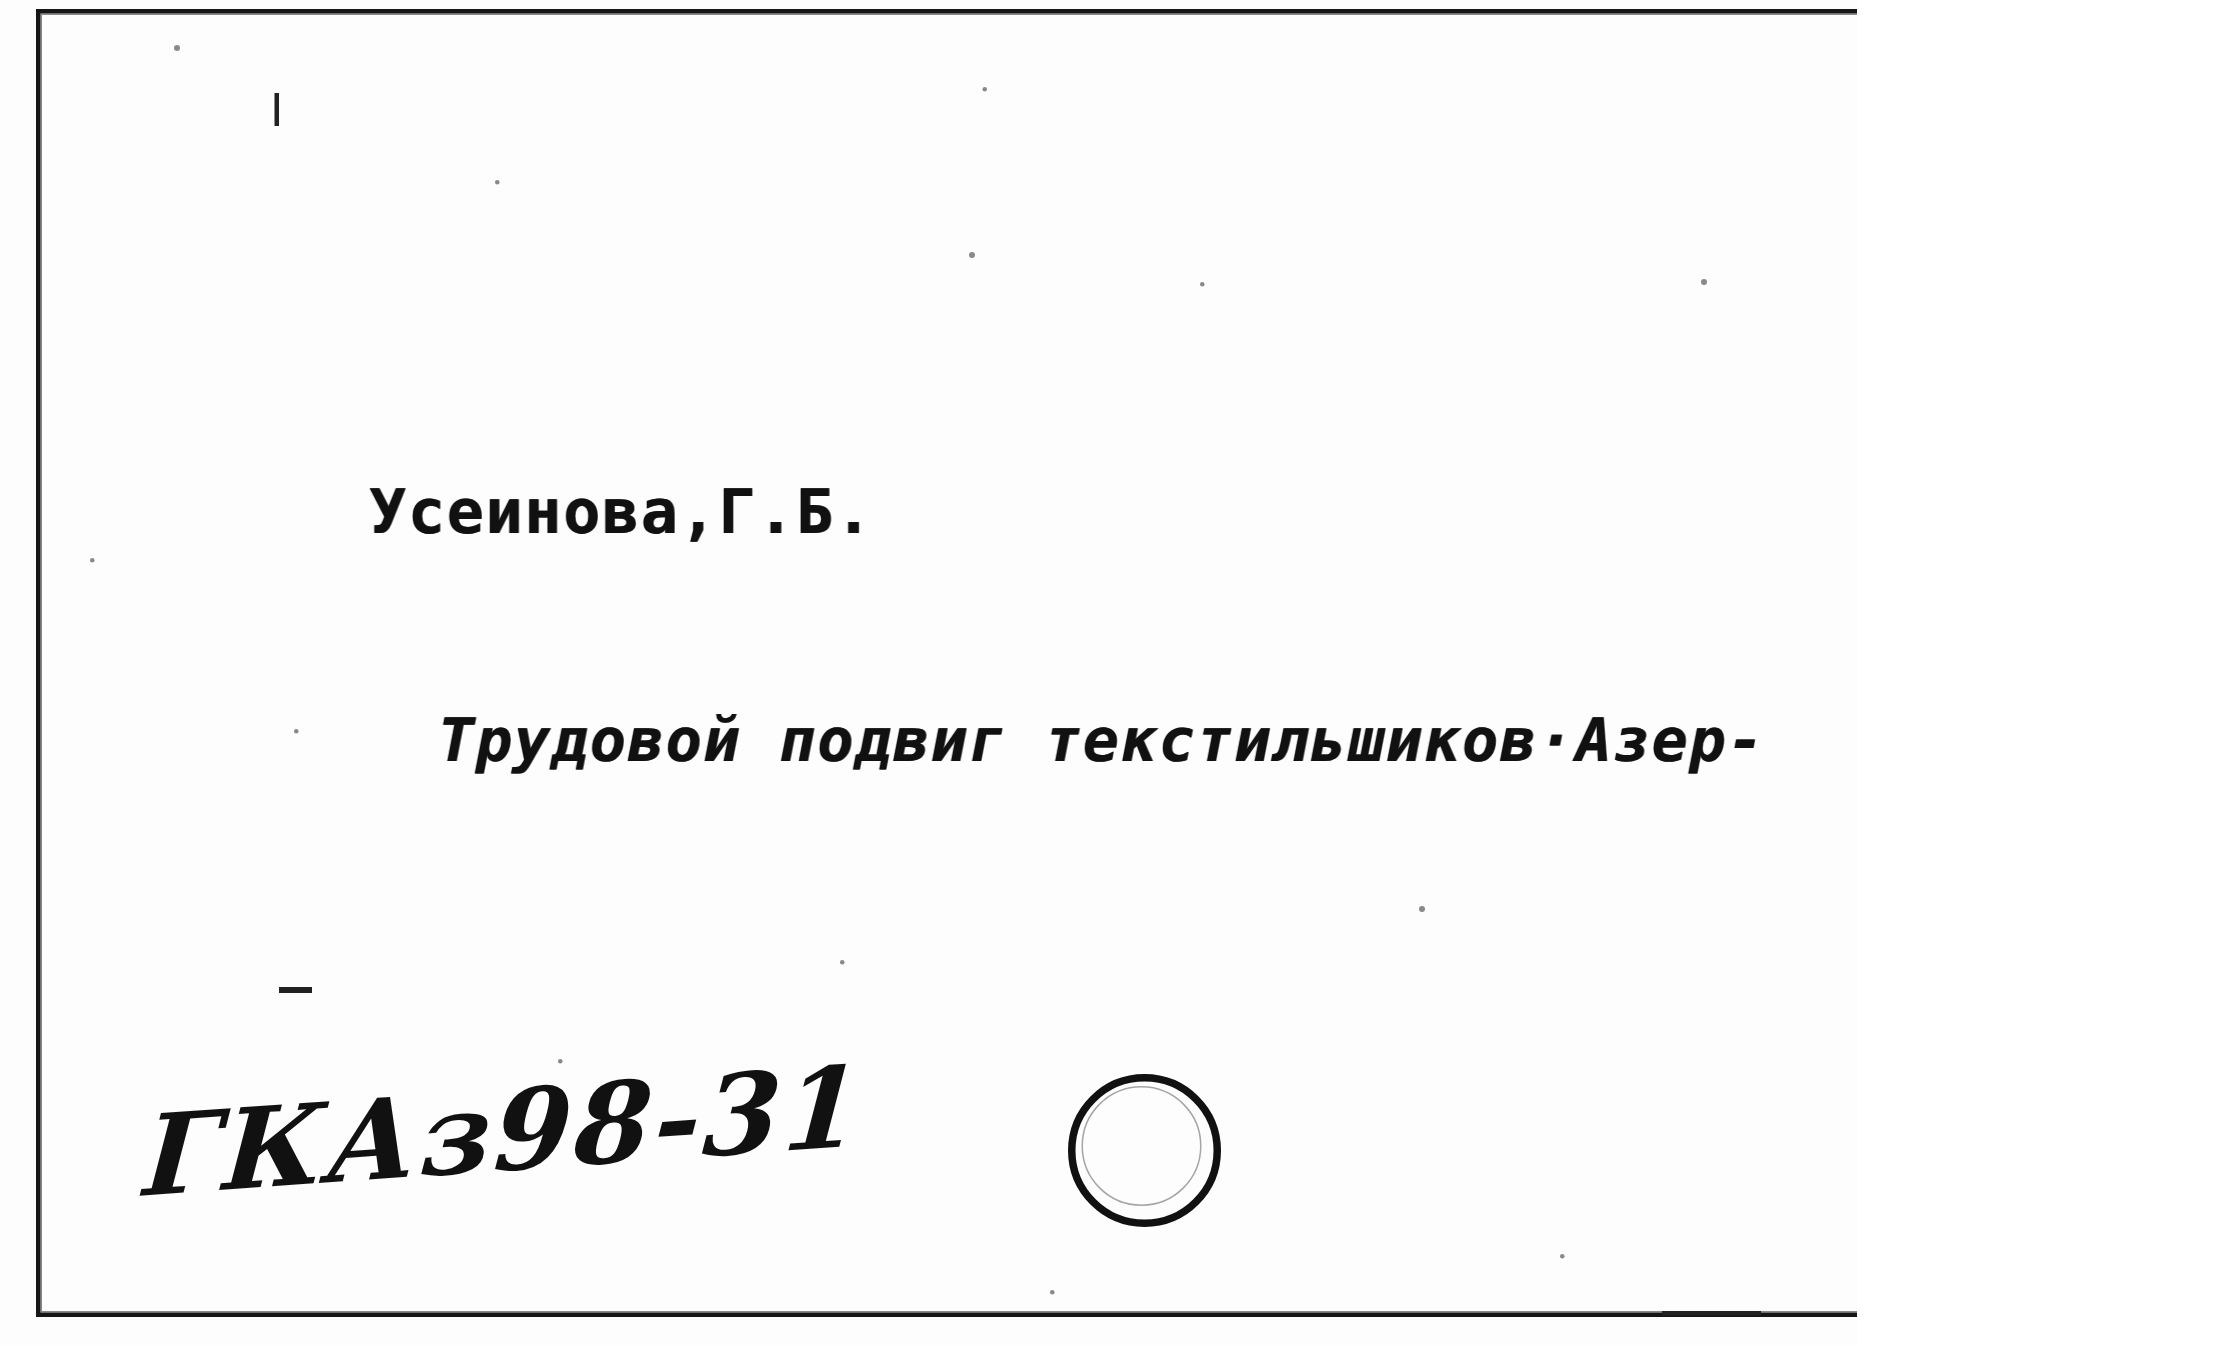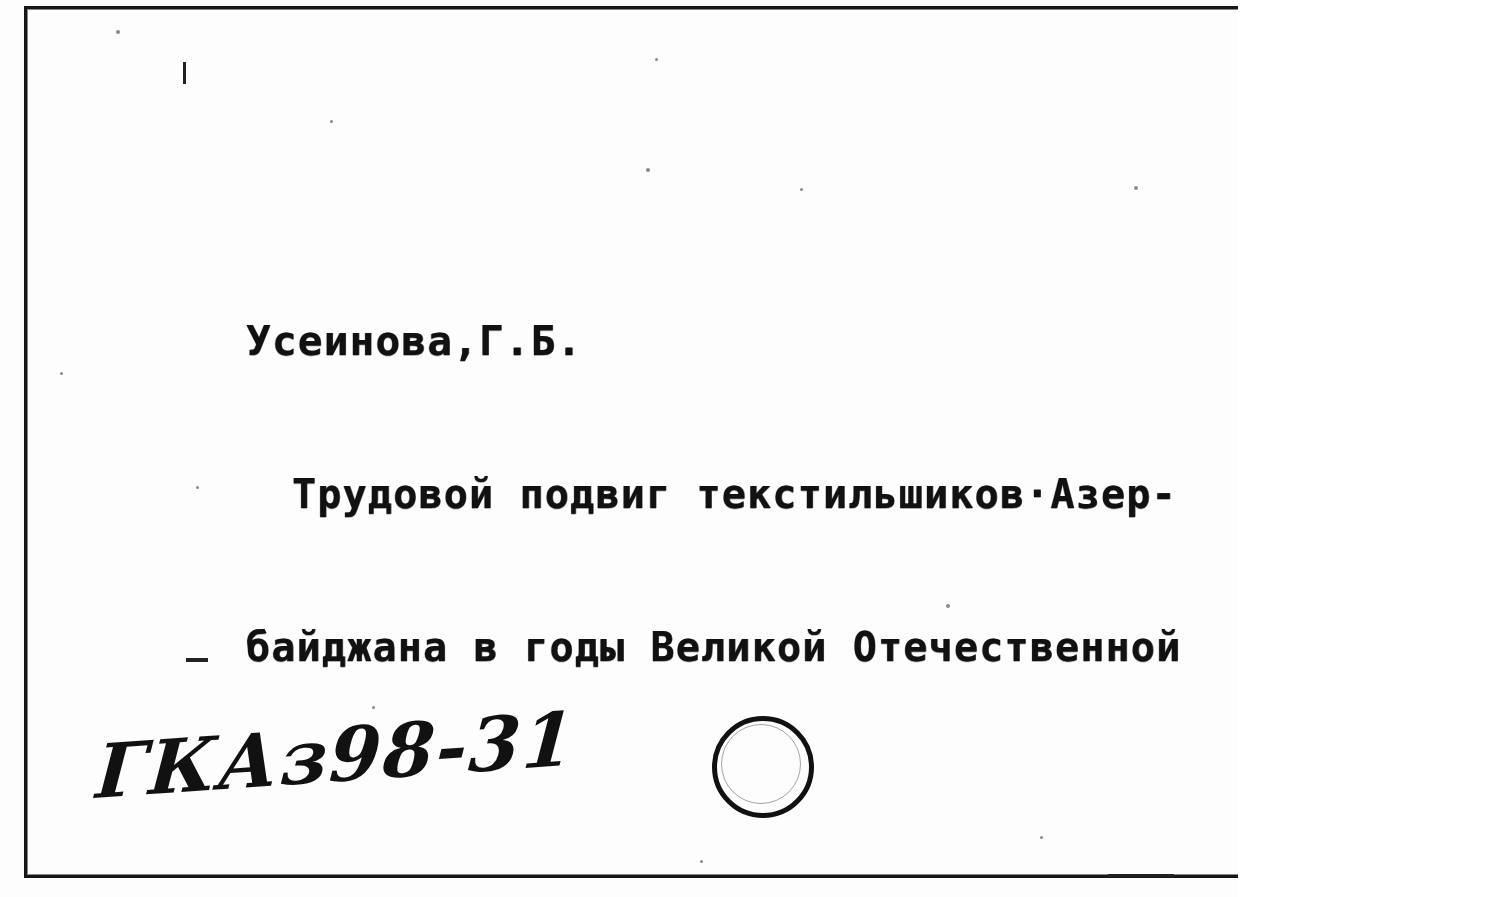--- a/index.html
+++ b/index.html
@@ -54,21 +54,21 @@
     color: #111;
     font-family: "DejaVu Sans Mono", monospace;
     font-size: 40px;
     line-height: 51px;
     letter-spacing: 1.2px;
     font-weight: 700;
     white-space: pre-wrap;
     text-shadow: 0.6px 0 0 rgba(0,0,0,.55), -0.6px 0 0 rgba(0,0,0,.25), 0 .6px 0 rgba(0,0,0,.3);
   }
   #record .line { display: block; }
-  .ind { padding-left: 46px; }
+  .ind { padding-left: 46px; font-style: italic; }
 
   
   .author-line {
     font-size: 41px;
   }
 
   
   #shelfmark {
     position: absolute;
     left: 96px;
@@ -115,21 +115,20 @@
 <body>
 
 <div id="card">
 
   <div class="card-border"></div>
   <div class="card-border b2"></div>
 
   <div id="record">
     <span class="line author-line">Усеинова,Г.Б.</span>
     <span class="line ind">Трудовой подвиг текстильшиков·Азер-</span>
-    <span class="line">байджана в годы Великой Отечественной</span>
     
     
     
   </div>
 
   <div id="shelfmark">ГКАз98-31</div>
 
   <div id="stamp"></div>
 
   <div class="edge-tick" style="left:1108px; top:874px; width:66px; height:3px;"></div>

